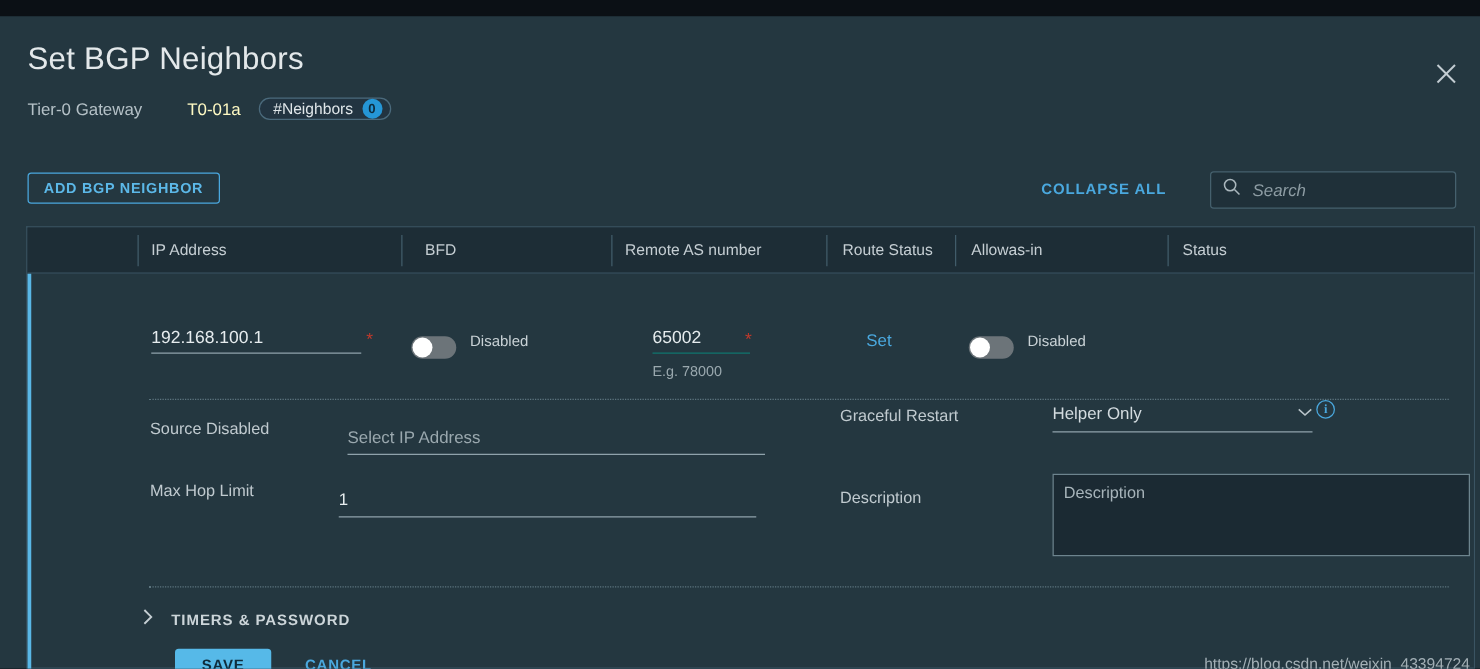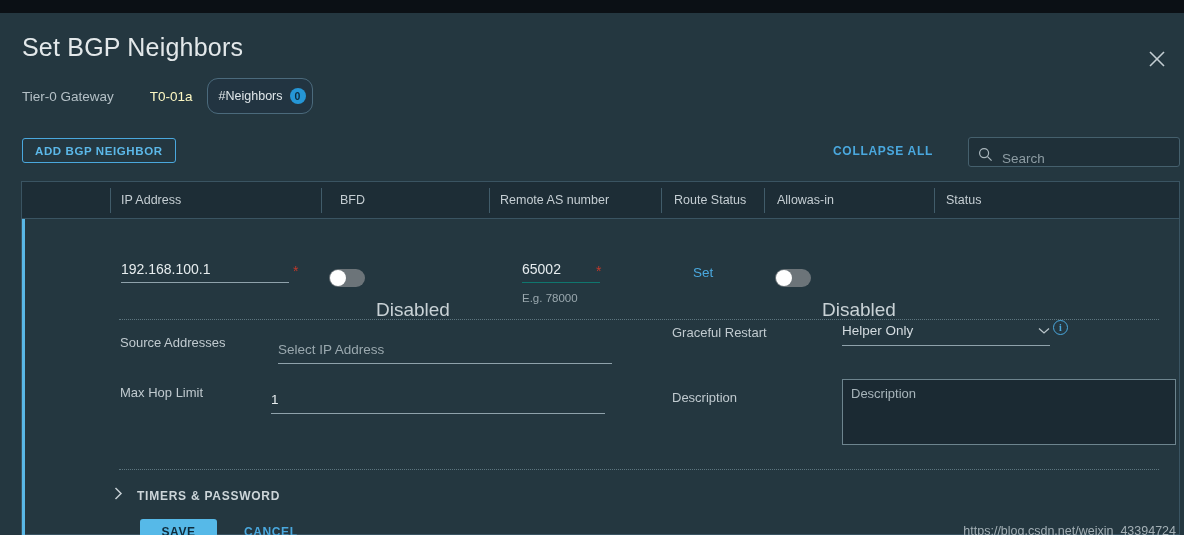--- a/index.html
+++ b/index.html
@@ -38,21 +38,21 @@
     position: absolute; left: 22px; top: 65px;
     display: flex; align-items: center; gap: 0;
     font-size: 13.5px; color: #b6c2c7;
   }
   .subbar .crumb1 { color: #b4c0c6; text-align: center; }
   .subbar .crumb2 { color: #fef9c3; margin-left: 36px; }
   .badge {
     margin-left: 14px;
     display: inline-flex; align-items: center; gap: 7px;
     border: 1px solid #4b6a7c; border-radius: 11px;
-    padding: 2px 6px 2px 11px; height: 36px;
+    padding: 2px 6px 2px 11px; height: 18px;
     background: #223441;
   }
   .badge .lbl { font-size: 12.5px; color: #dfe6e9; }
   .badge .cnt {
     width: 16px; height: 16px; border-radius: 50%;
     background: #2596d6; color: #0d2a3c;
     font-size: 10.5px; font-weight: 700;
     display: flex; align-items: center; justify-content: center;
   }
 
@@ -66,24 +66,24 @@
     cursor: pointer; display: flex; align-items: center;
     font-family: "Liberation Sans", sans-serif;
   }
   .collapse-all {
     position: absolute; left: 833px; top: 131px;
     color: #4aa8de; font-size: 12px; font-weight: 600; letter-spacing: .7px;
     cursor: pointer;
   }
   .search-box {
     position: absolute; left: 968px; top: 124px;
-    width: 212px; height: 30px;
+    width: 197px; height: 30px;
     border: 1px solid #45606d; border-radius: 3px;
     background: #1f3039;
-    display: flex; align-items: flex-end; padding-left: 9px; gap: 9px;
+    display: flex; align-items: center; padding-left: 9px; gap: 9px; font-style: italic;
   }
   .search-box .ph { color: #8d9ca3; font-size: 13.5px; }
 
   
   .table {
     position: absolute; left: 21px; top: 168px;
     width: 1159px; height: 354px;
     border: 1px solid #3a5462;
     border-bottom: none;
     background: #243740;
@@ -125,21 +125,21 @@
     position: absolute;
     width: 36px; height: 18px; border-radius: 9px;
     background: #6c7479; cursor: pointer;
   }
   .toggle .knob {
     position: absolute; left: 1px; top: 1px;
     width: 16px; height: 16px; border-radius: 50%;
     background: #ffffff;
   }
   .tog-label {
-    position: absolute; font-size: 19px; color: #c9d2d6; margin-top: 33px;
+    position: absolute; font-size: 12px; color: #c9d2d6;
   }
 
   .fld-as {
     position: absolute; left: 500px; top: 42px;
     width: 78px;
     border-bottom: 1px solid #0f766e;
     padding-bottom: 5px;
     color: #e6ecee; font-size: 14px;
   }
   .hint {
@@ -298,21 +298,21 @@
 
         <div class="set-link">Set</div>
 
         <div class="toggle" style="left:753px; top:50px">
           <div class="knob"></div>
         </div>
         <div class="tog-label" style="left:800px; top:47px">Disabled</div>
 
         <div class="dotted" style="top:100px"></div>
 
-        <div class="flabel" style="left:98px; top:116px">Source Addresses</div>
+        <div class="flabel" style="left:98px; top:116px">Source Disabled</div>
         <div class="uline-field ph" style="left:256px; top:123px; width:334px">Select IP Address</div>
 
         <div class="flabel" style="left:98px; top:166px">Max Hop Limit</div>
         <div class="uline-field val" style="left:249px; top:173px; width:334px">1</div>
 
         <div class="flabel" style="left:650px; top:106px">Graceful Restart</div>
         <div class="select">
           <span class="sv">Helper Only</span>
           <span>
             <svg width="12" height="8" viewBox="0 0 12 8">

